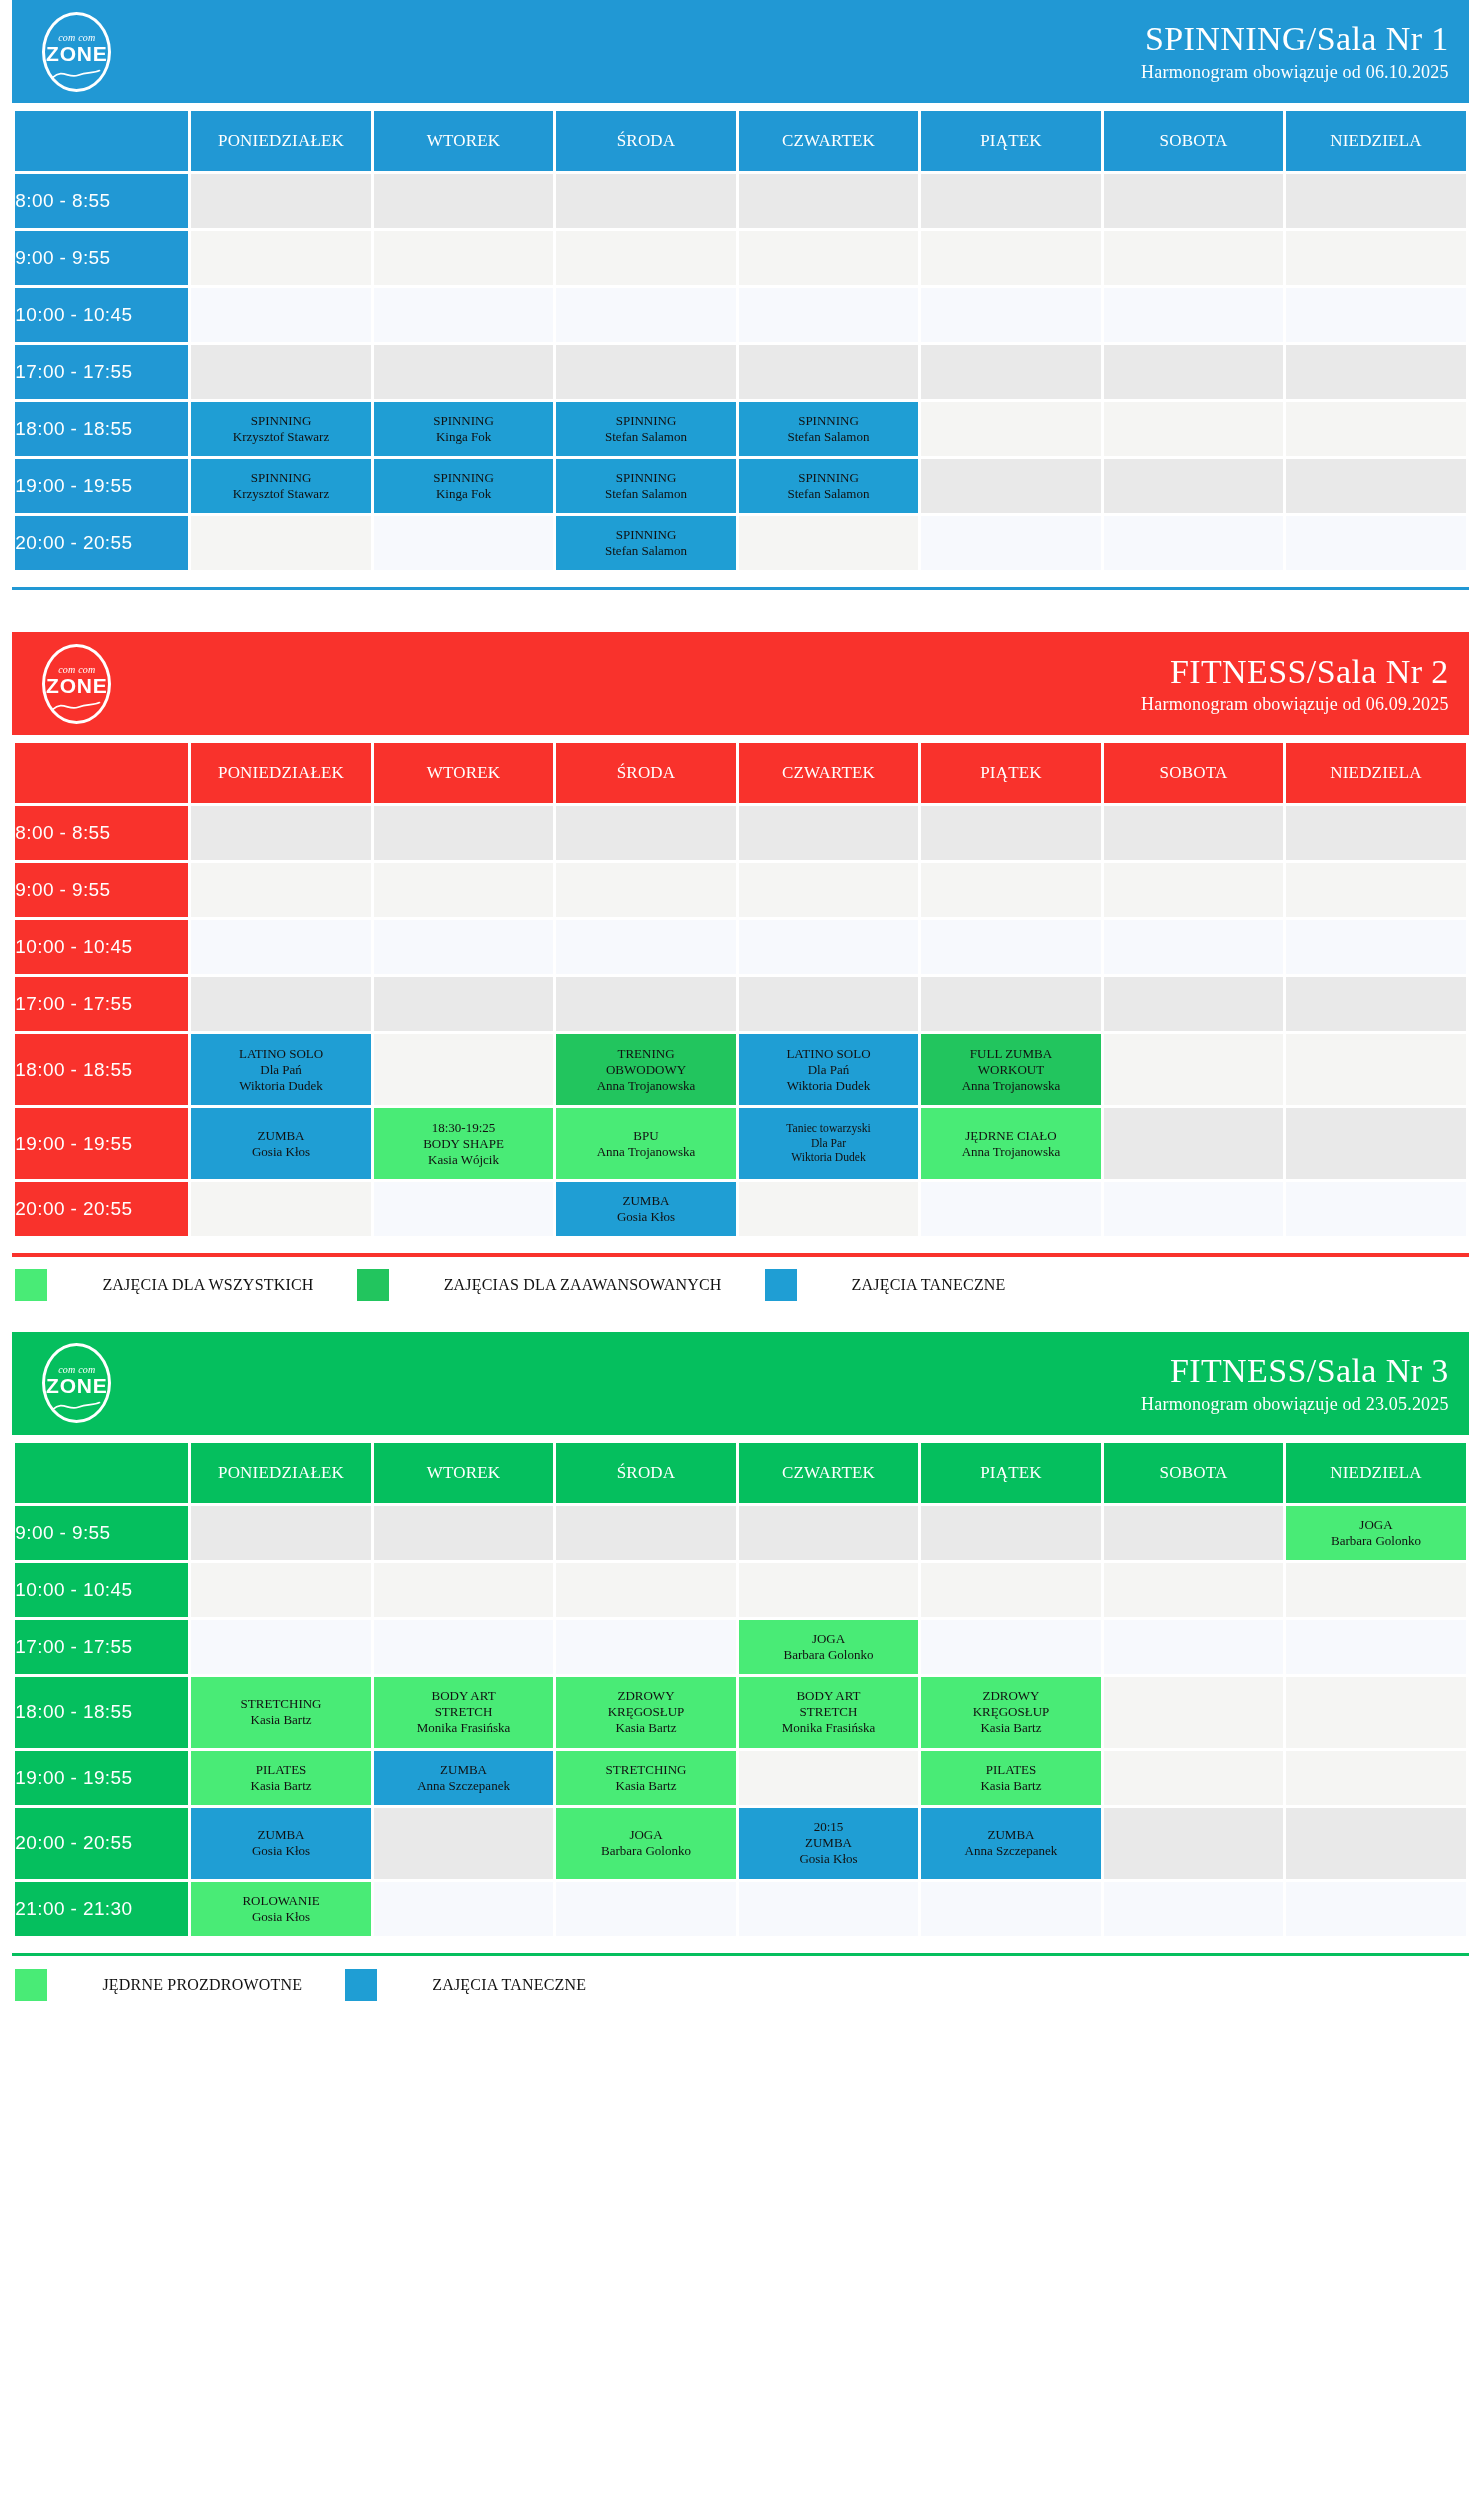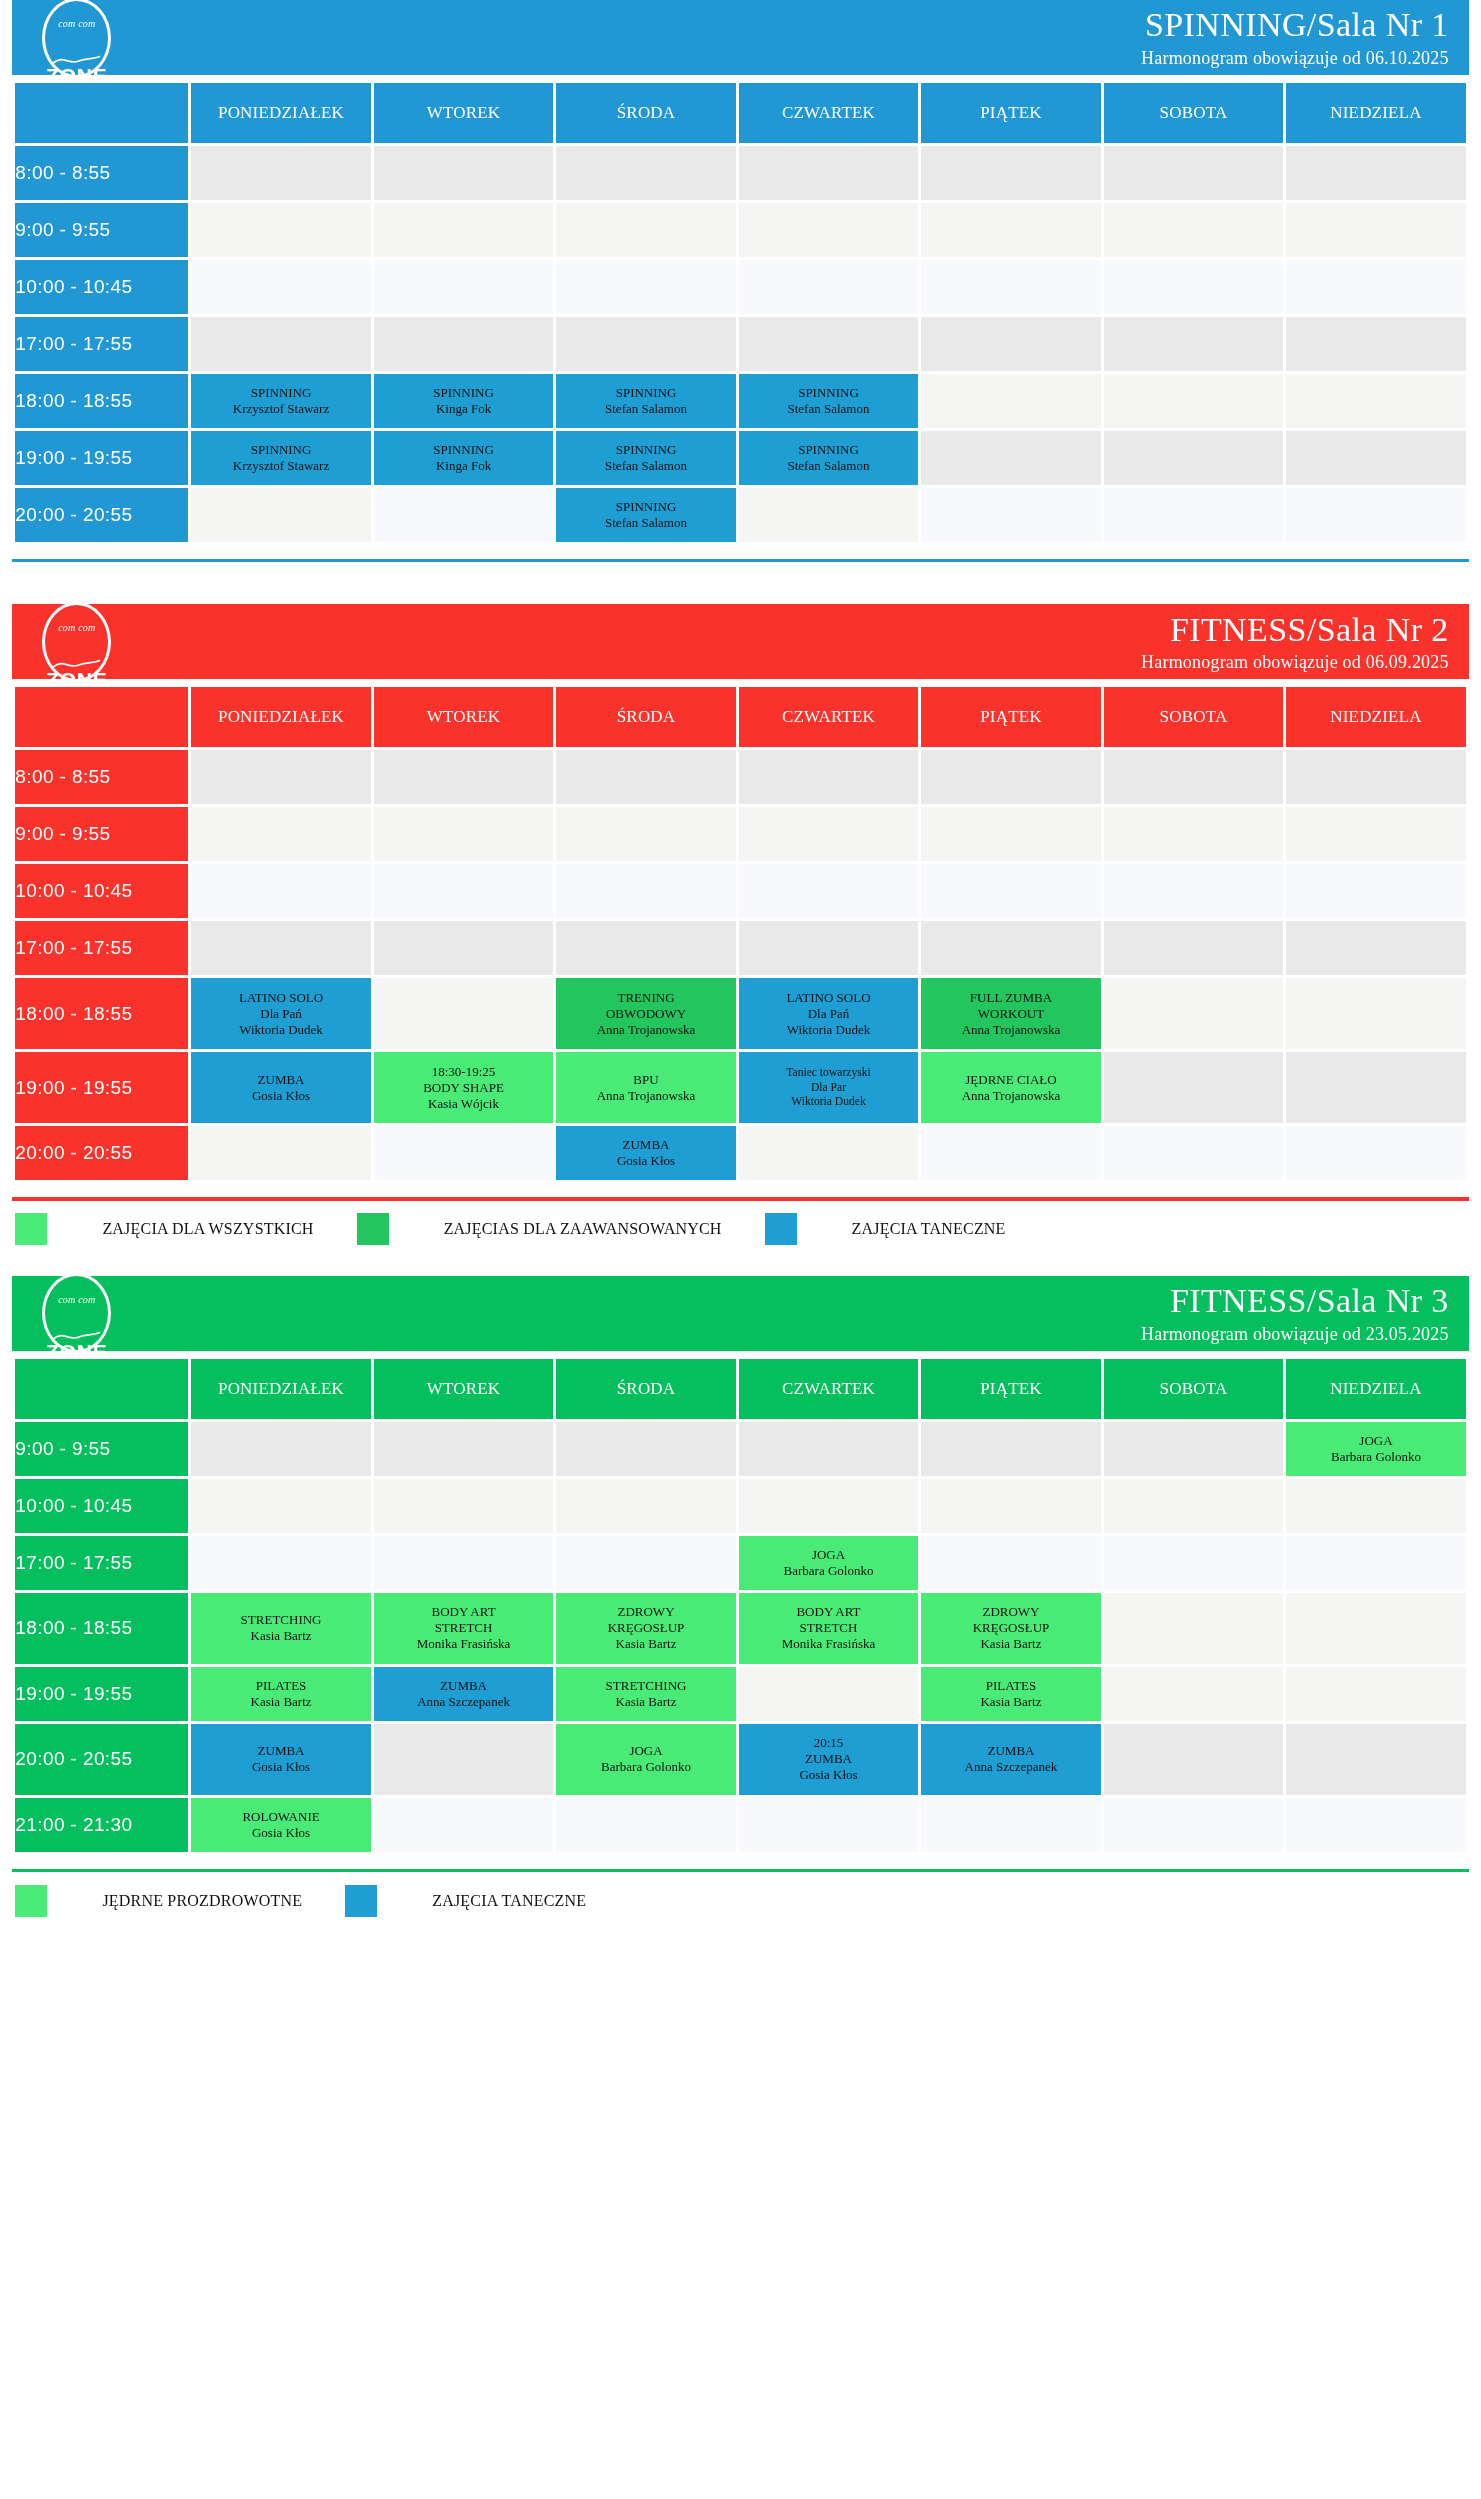--- a/index.html
+++ b/index.html
@@ -11,21 +11,21 @@
   body { padding: 0 12.3px 23px 12.3px; }
 
   
   .section { margin-bottom: 0; }
 
   
   .banner {
     display: flex;
     align-items: center;
     justify-content: space-between;
-    height: 75px;
+    height: 103px;
     padding: 0 20px 0 23px;
     color: #ffffff;
   }
   .banner-logo {
     width: 83px; height: 83px;
     position: relative;
     flex: 0 0 auto;
   }
   .logo-ellipse {
     position: absolute;
@@ -46,21 +46,20 @@
   }
   .logo-zone {
     position: absolute;
     top: 32px; left: 0; right: 0;
     text-align: center;
     font-family: "Liberation Sans", sans-serif;
     font-weight: bold;
     font-size: 21px;
     letter-spacing: 0.8px;
     color: #ffffff;
-    margin-top: 36px;
   }
   .logo-wave {
     position: absolute;
     left: 17px; top: 59px;
     width: 49px; height: 10.8px;
   }
   .banner-text { text-align: right; line-height: 1.05; }
   .banner-title {
     font-size: 34px;
     font-weight: normal;

